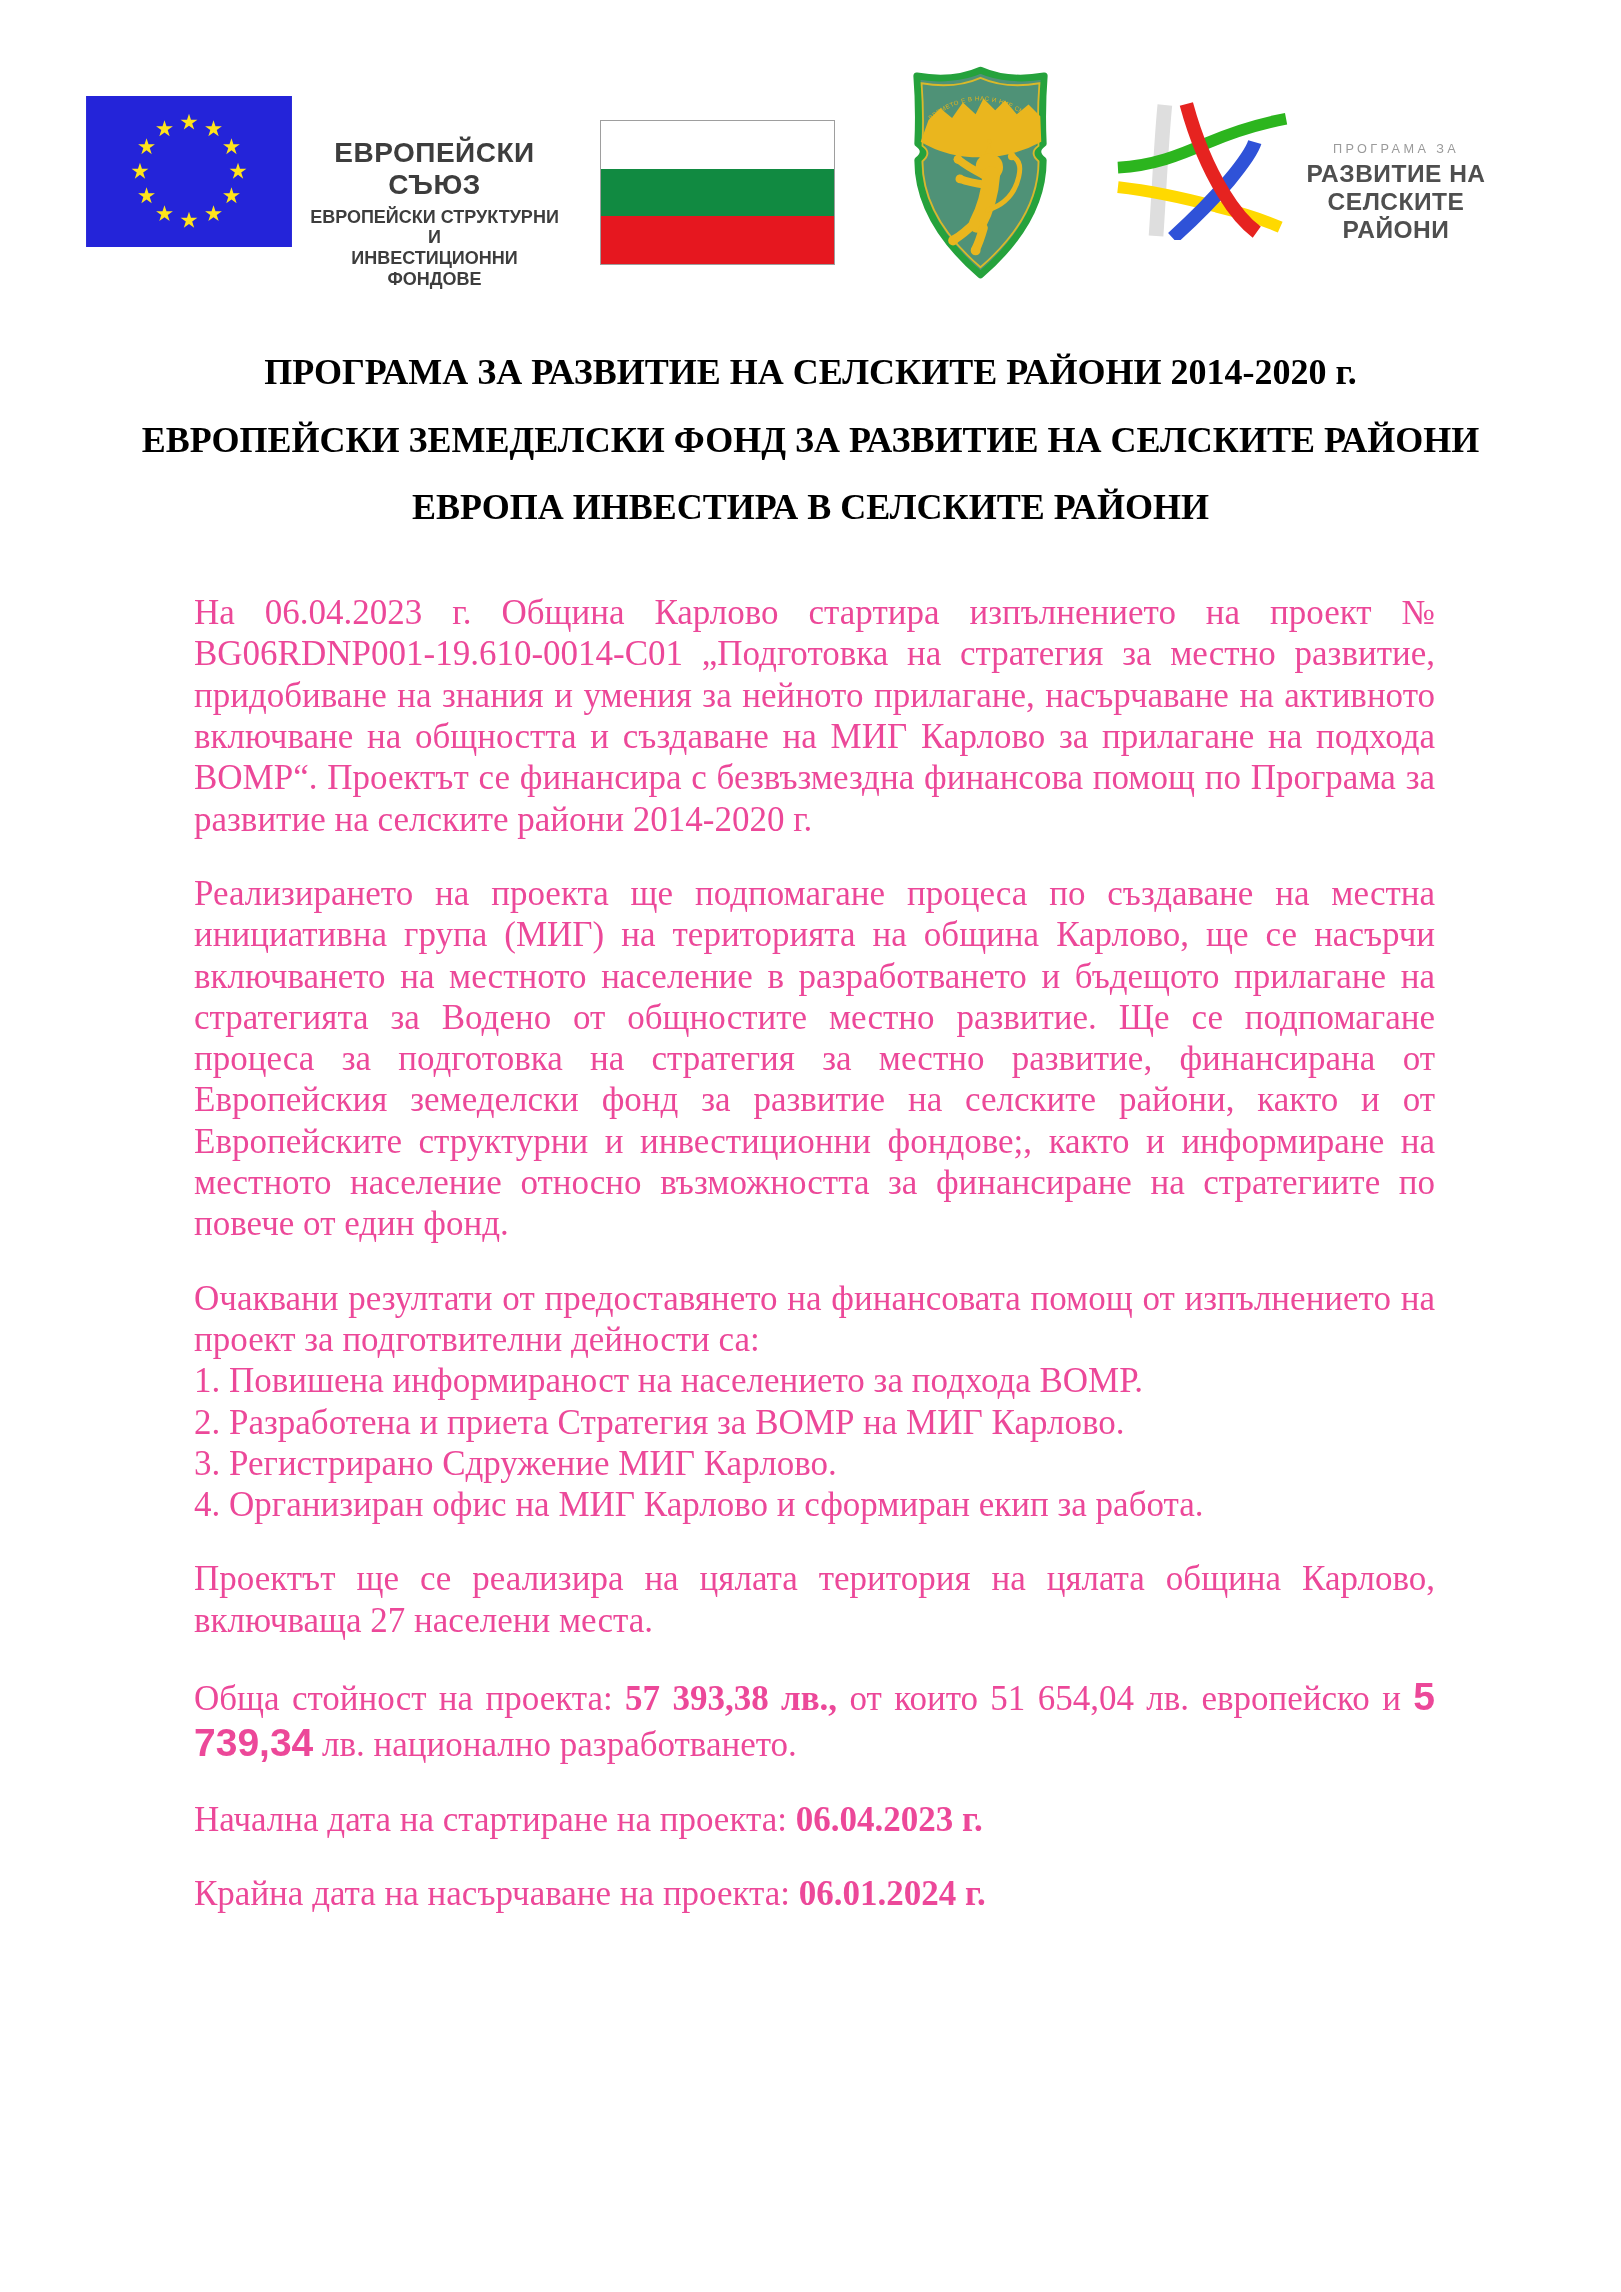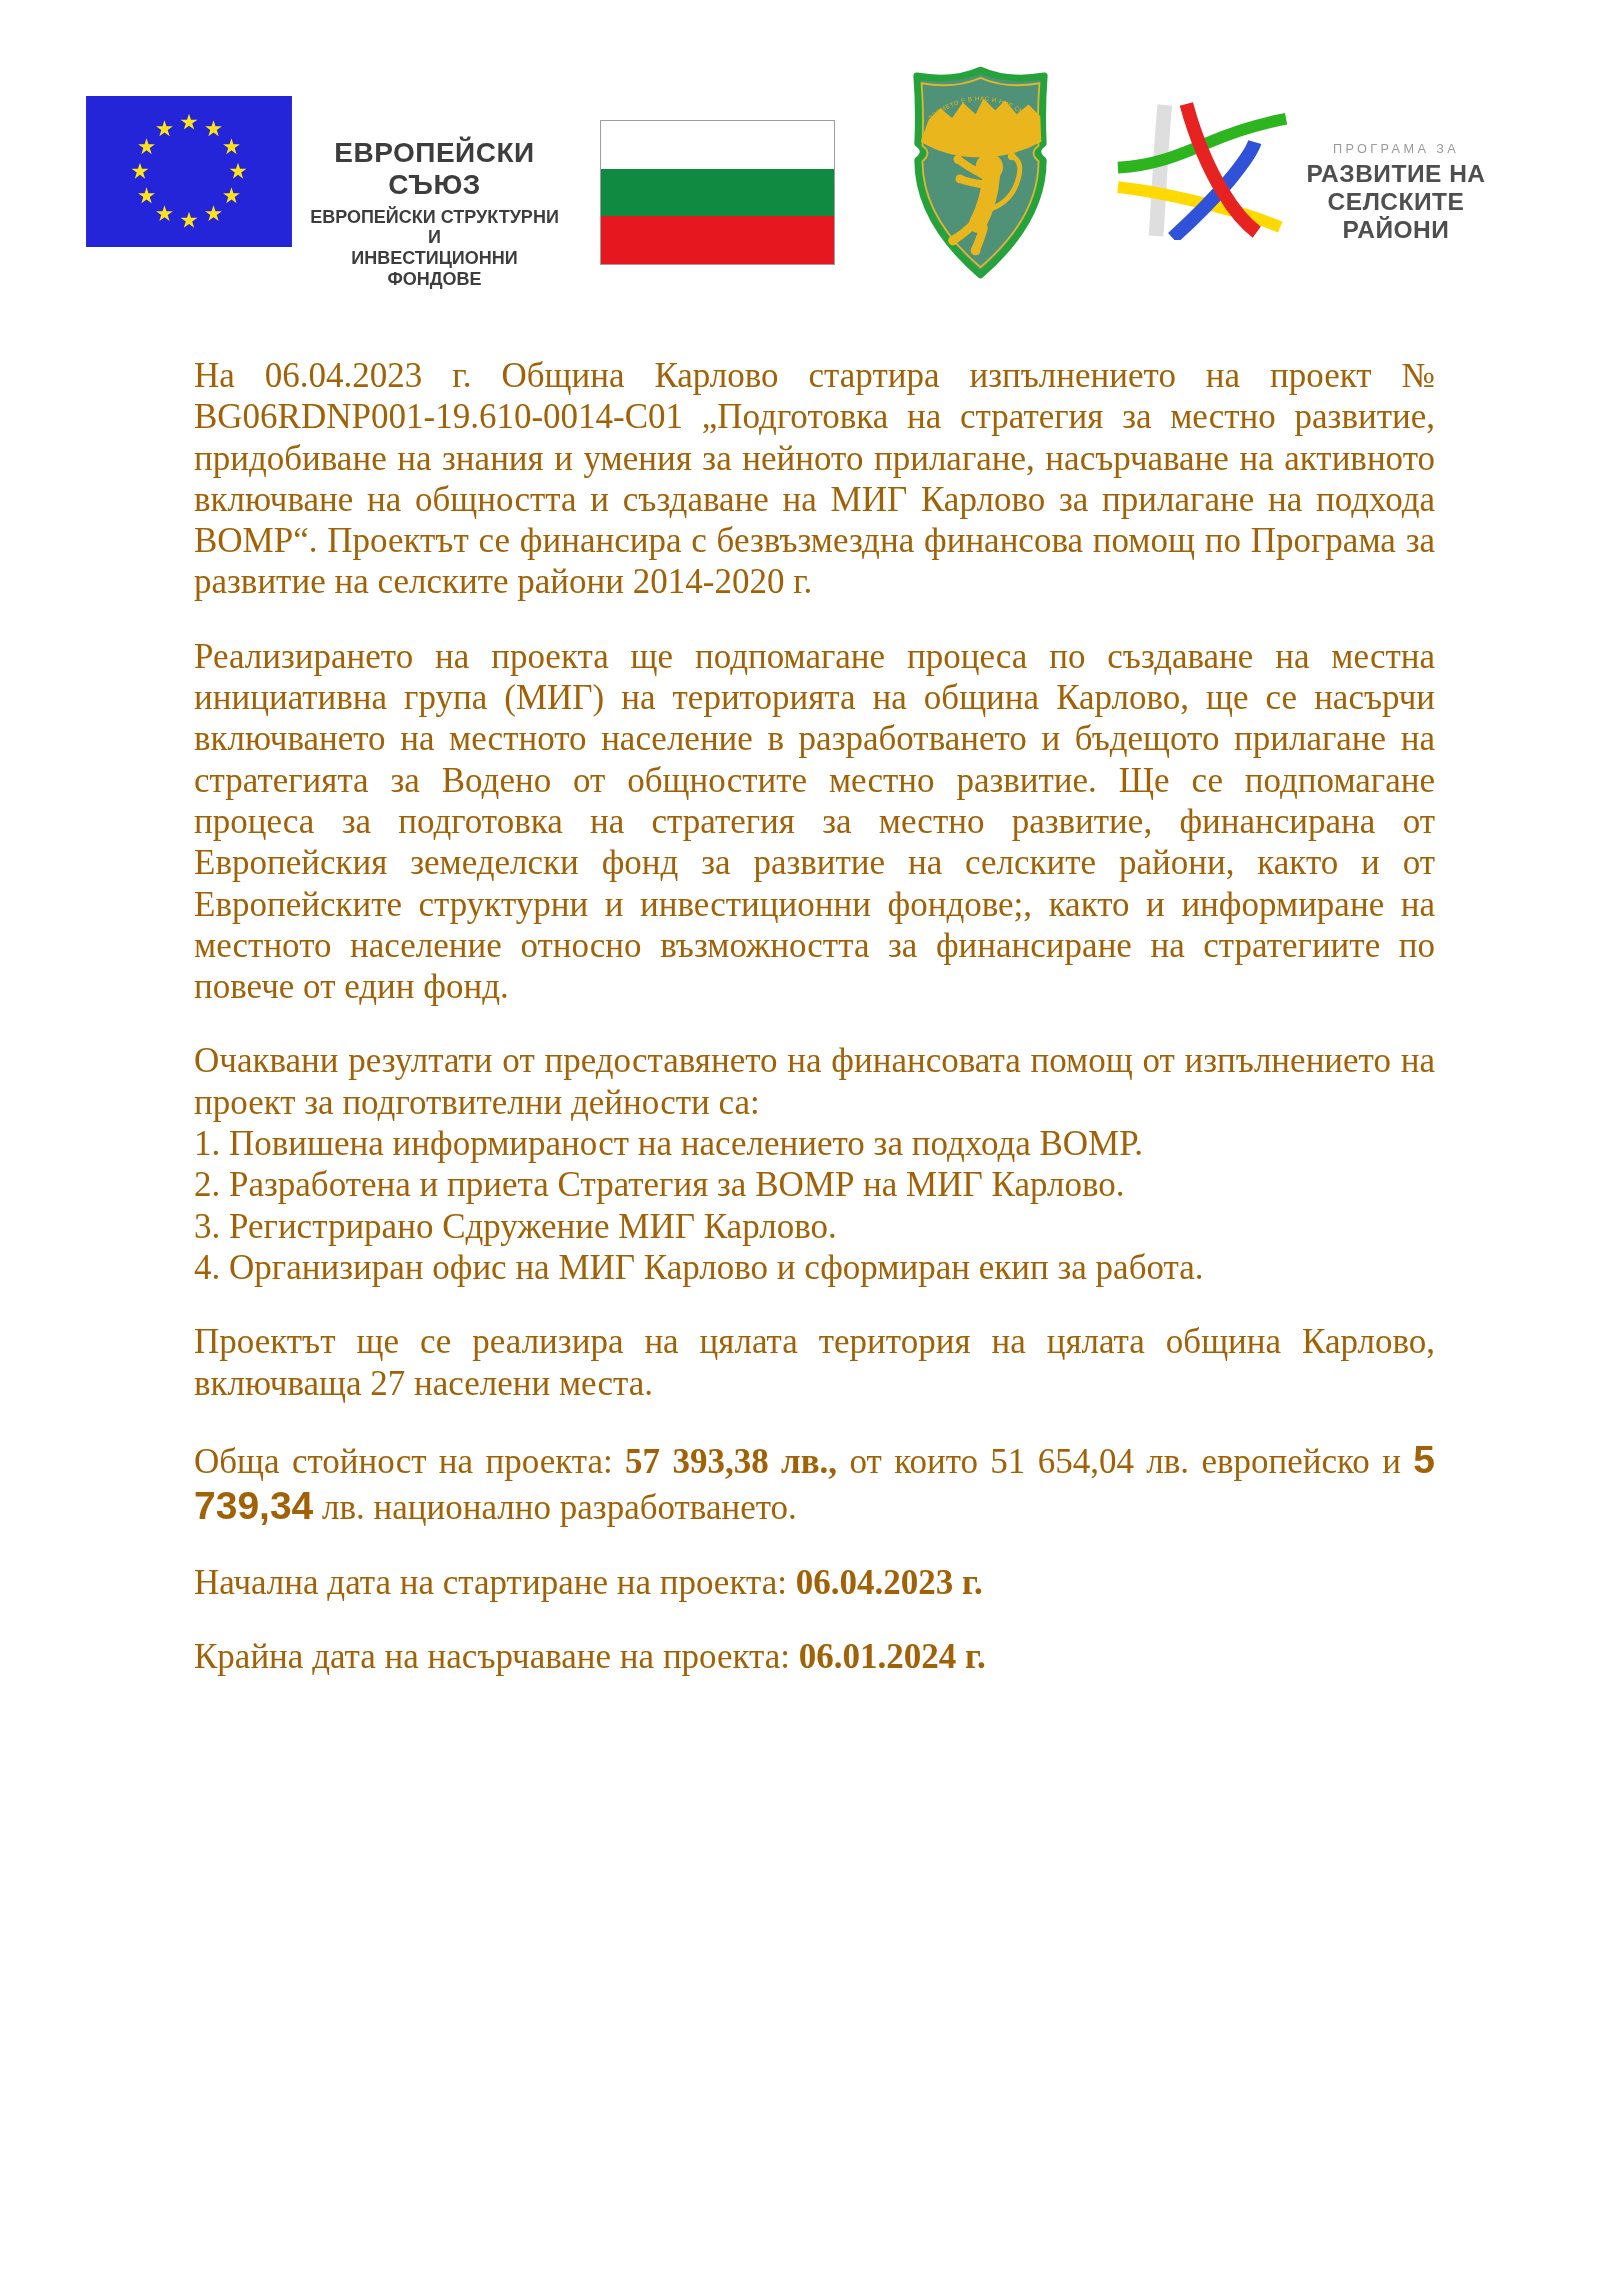--- a/index.html
+++ b/index.html
@@ -30,21 +30,21 @@
   .rdp-big{font-size:24.5px;font-weight:bold;color:#4f4f4f;line-height:28px;letter-spacing:0.5px;}
 
   
   .titles{padding-top:55px;}
   .titles h1{
     margin:0 0 20.6px 0;text-align:center;
     font-size:36px;font-weight:bold;line-height:47px;color:#000;
   }
 
   
-  .content{margin:61px 186px 12px 194px;font-size:35px;line-height:1.18;text-align:justify;color:#a16207;}
+  .content{margin:61px 186px 12px 194px;font-size:35px;line-height:1.18;text-align:justify;color:#ec4899;}
   .content p{margin:0 0 33px 0;}
   .content p.no-gap{margin-bottom:0;}
   .list{margin:0 0 33px 0;}
   .serif-bold{font-weight:bold;}
   .sans-bold{font-family:"Liberation Sans", sans-serif;font-weight:bold;font-size:39px;}
   b{font-weight:bold;}
 </style>
 </head>
 <body>
 
@@ -125,20 +125,25 @@
       </svg>
       <div class="rdp-text">
         <div class="rdp-small">ПРОГРАМА ЗА</div>
         <div class="rdp-big">РАЗВИТИЕ НА</div>
         <div class="rdp-big">СЕЛСКИТЕ РАЙОНИ</div>
       </div>
     </div>
 
   </header>
 
+  <section class="titles">
+    <h1>ПРОГРАМА ЗА РАЗВИТИЕ НА СЕЛСКИТЕ РАЙОНИ 2014-2020 г.</h1>
+    <h1>ЕВРОПЕЙСКИ ЗЕМЕДЕЛСКИ ФОНД ЗА РАЗВИТИЕ НА СЕЛСКИТЕ РАЙОНИ</h1>
+    <h1>ЕВРОПА ИНВЕСТИРА В СЕЛСКИТЕ РАЙОНИ</h1>
+  </section>
 
   <main class="content">
 
     <p>На 06.04.2023 г. Община Карлово стартира изпълнението на проект № BG06RDNP001-19.610-0014-C01 „Подготовка на стратегия за местно развитие, придобиване на знания и умения за нейното прилагане, насърчаване на активното включване на общността и създаване на МИГ Карлово за прилагане на подхода ВОМР“. Проектът се финансира с безвъзмездна финансова помощ по Програма за развитие на селските райони 2014-2020 г.</p>
 
     <p>Реализирането на проекта ще подпомагане процеса по създаване на местна инициативна група (МИГ) на територията на община Карлово, ще се насърчи включването на местното население в разработването и бъдещото прилагане на стратегията за Водено от общностите местно развитие. Ще се подпомагане процеса за подготовка на стратегия за местно развитие, финансирана от Европейския земеделски фонд за развитие на селските райони, както и от Европейските структурни и инвестиционни фондове;, както и информиране на местното население относно възможността за финансиране на стратегиите по повече от един фонд.</p>
 
     <p class="no-gap">Очаквани резултати от предоставянето на финансовата помощ от изпълнението на проект за подготвителни дейности са:</p>
     <div class="list">
       <div>1. Повишена информираност на населението за подхода ВОМР.</div>

